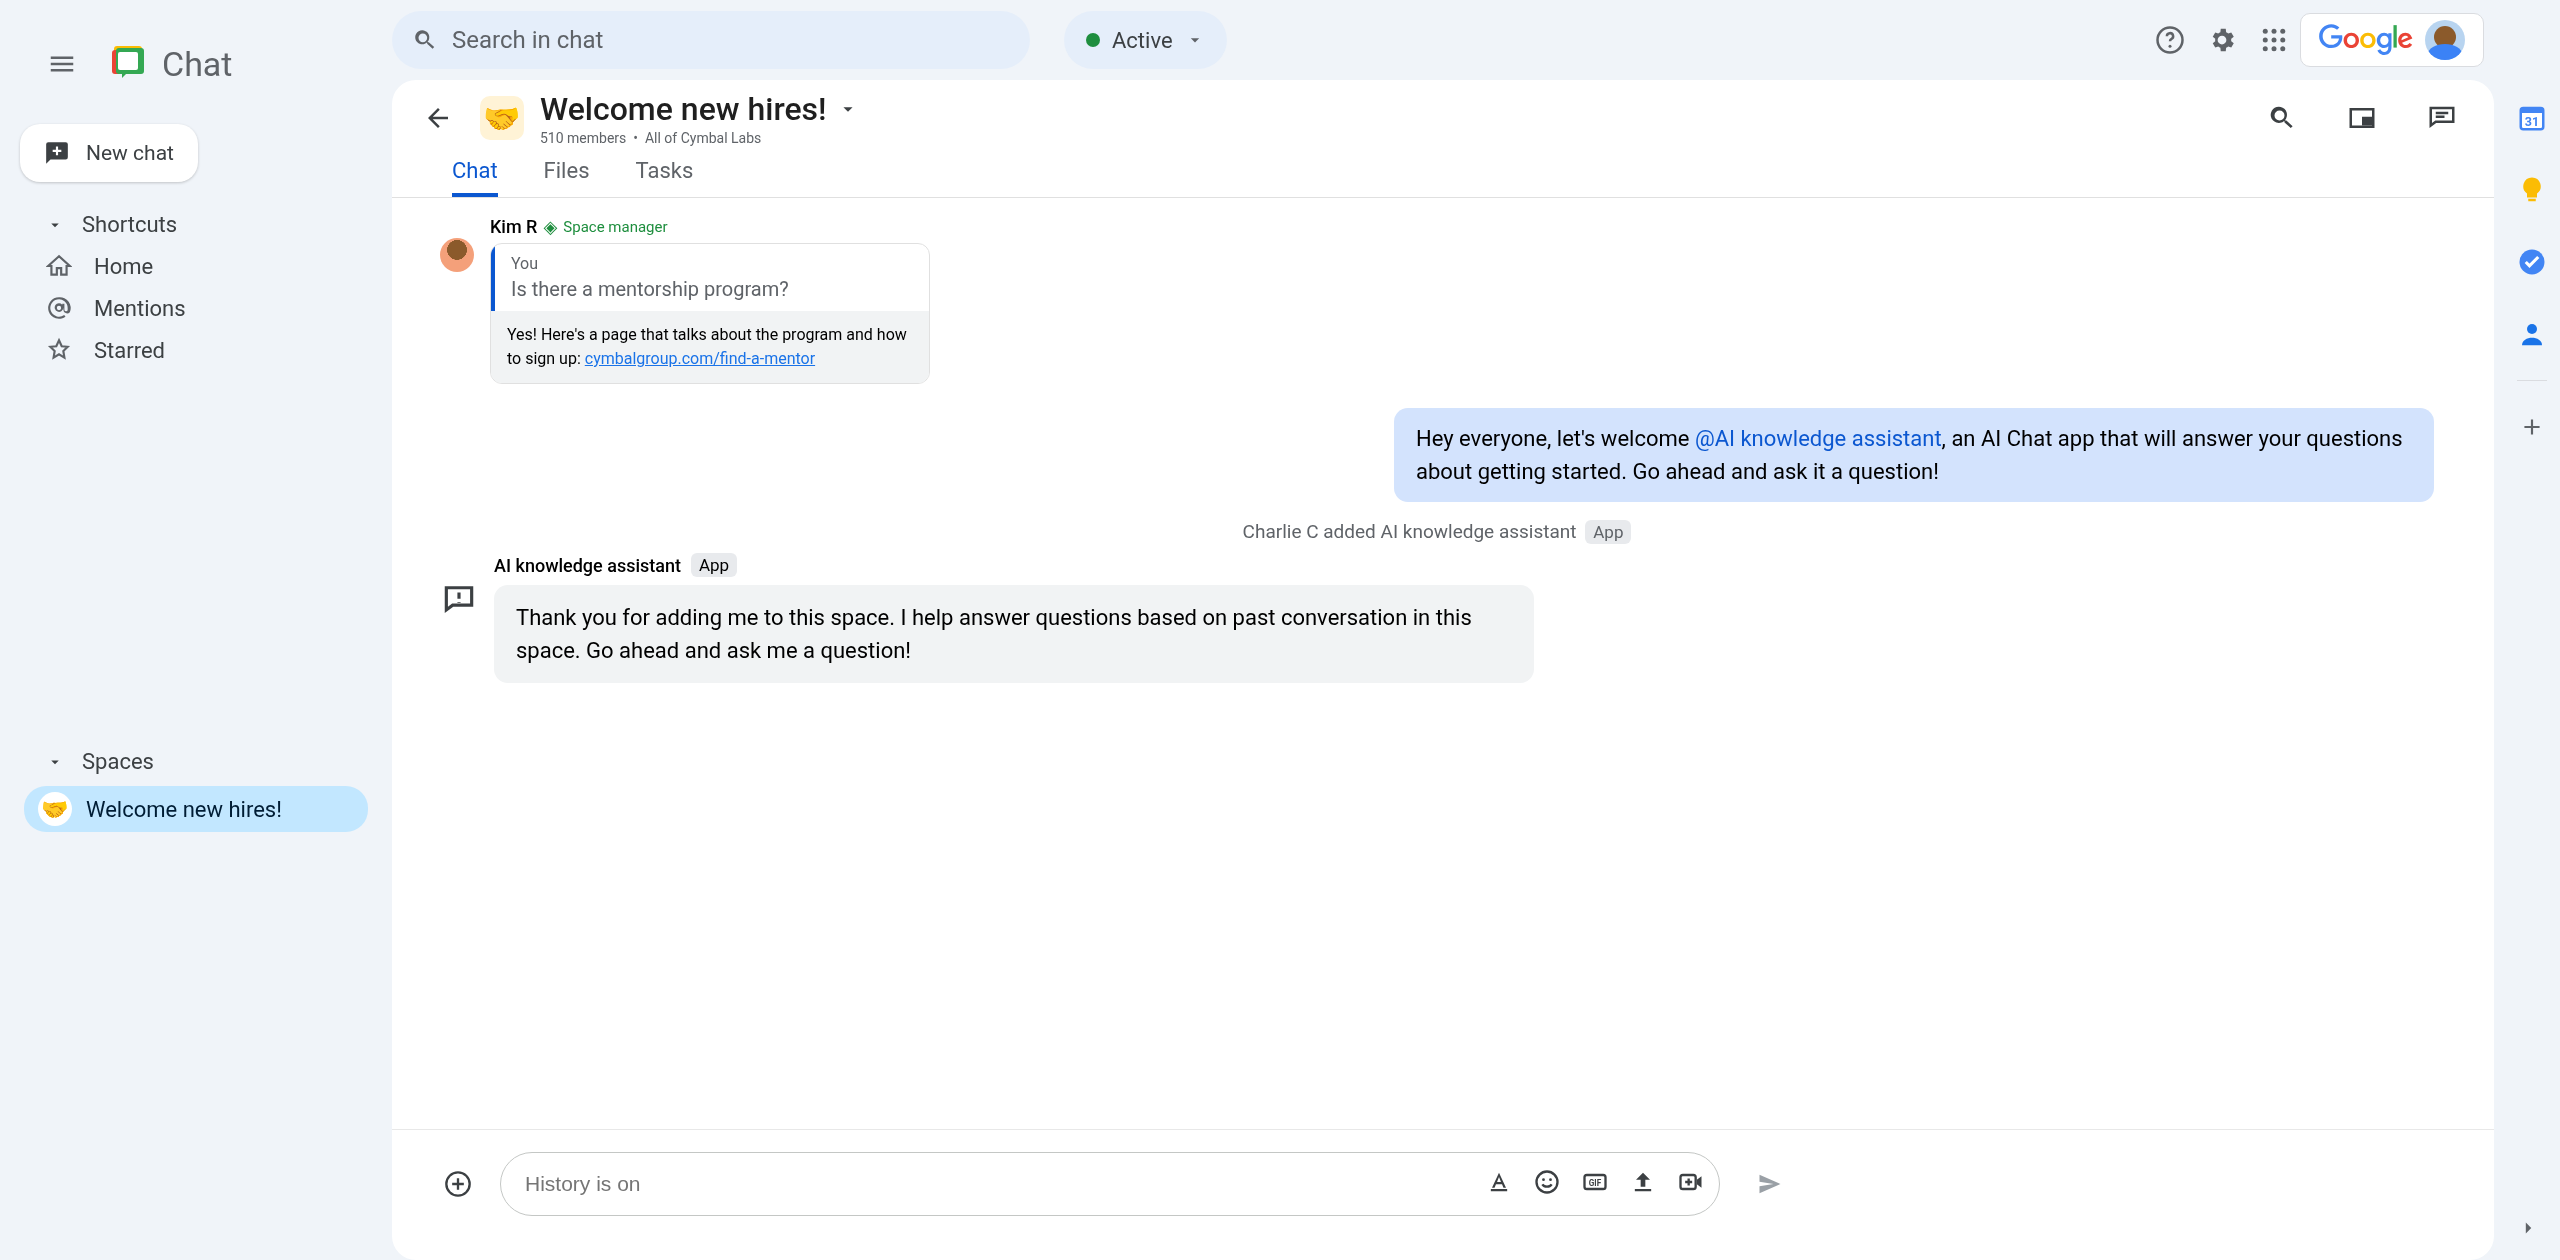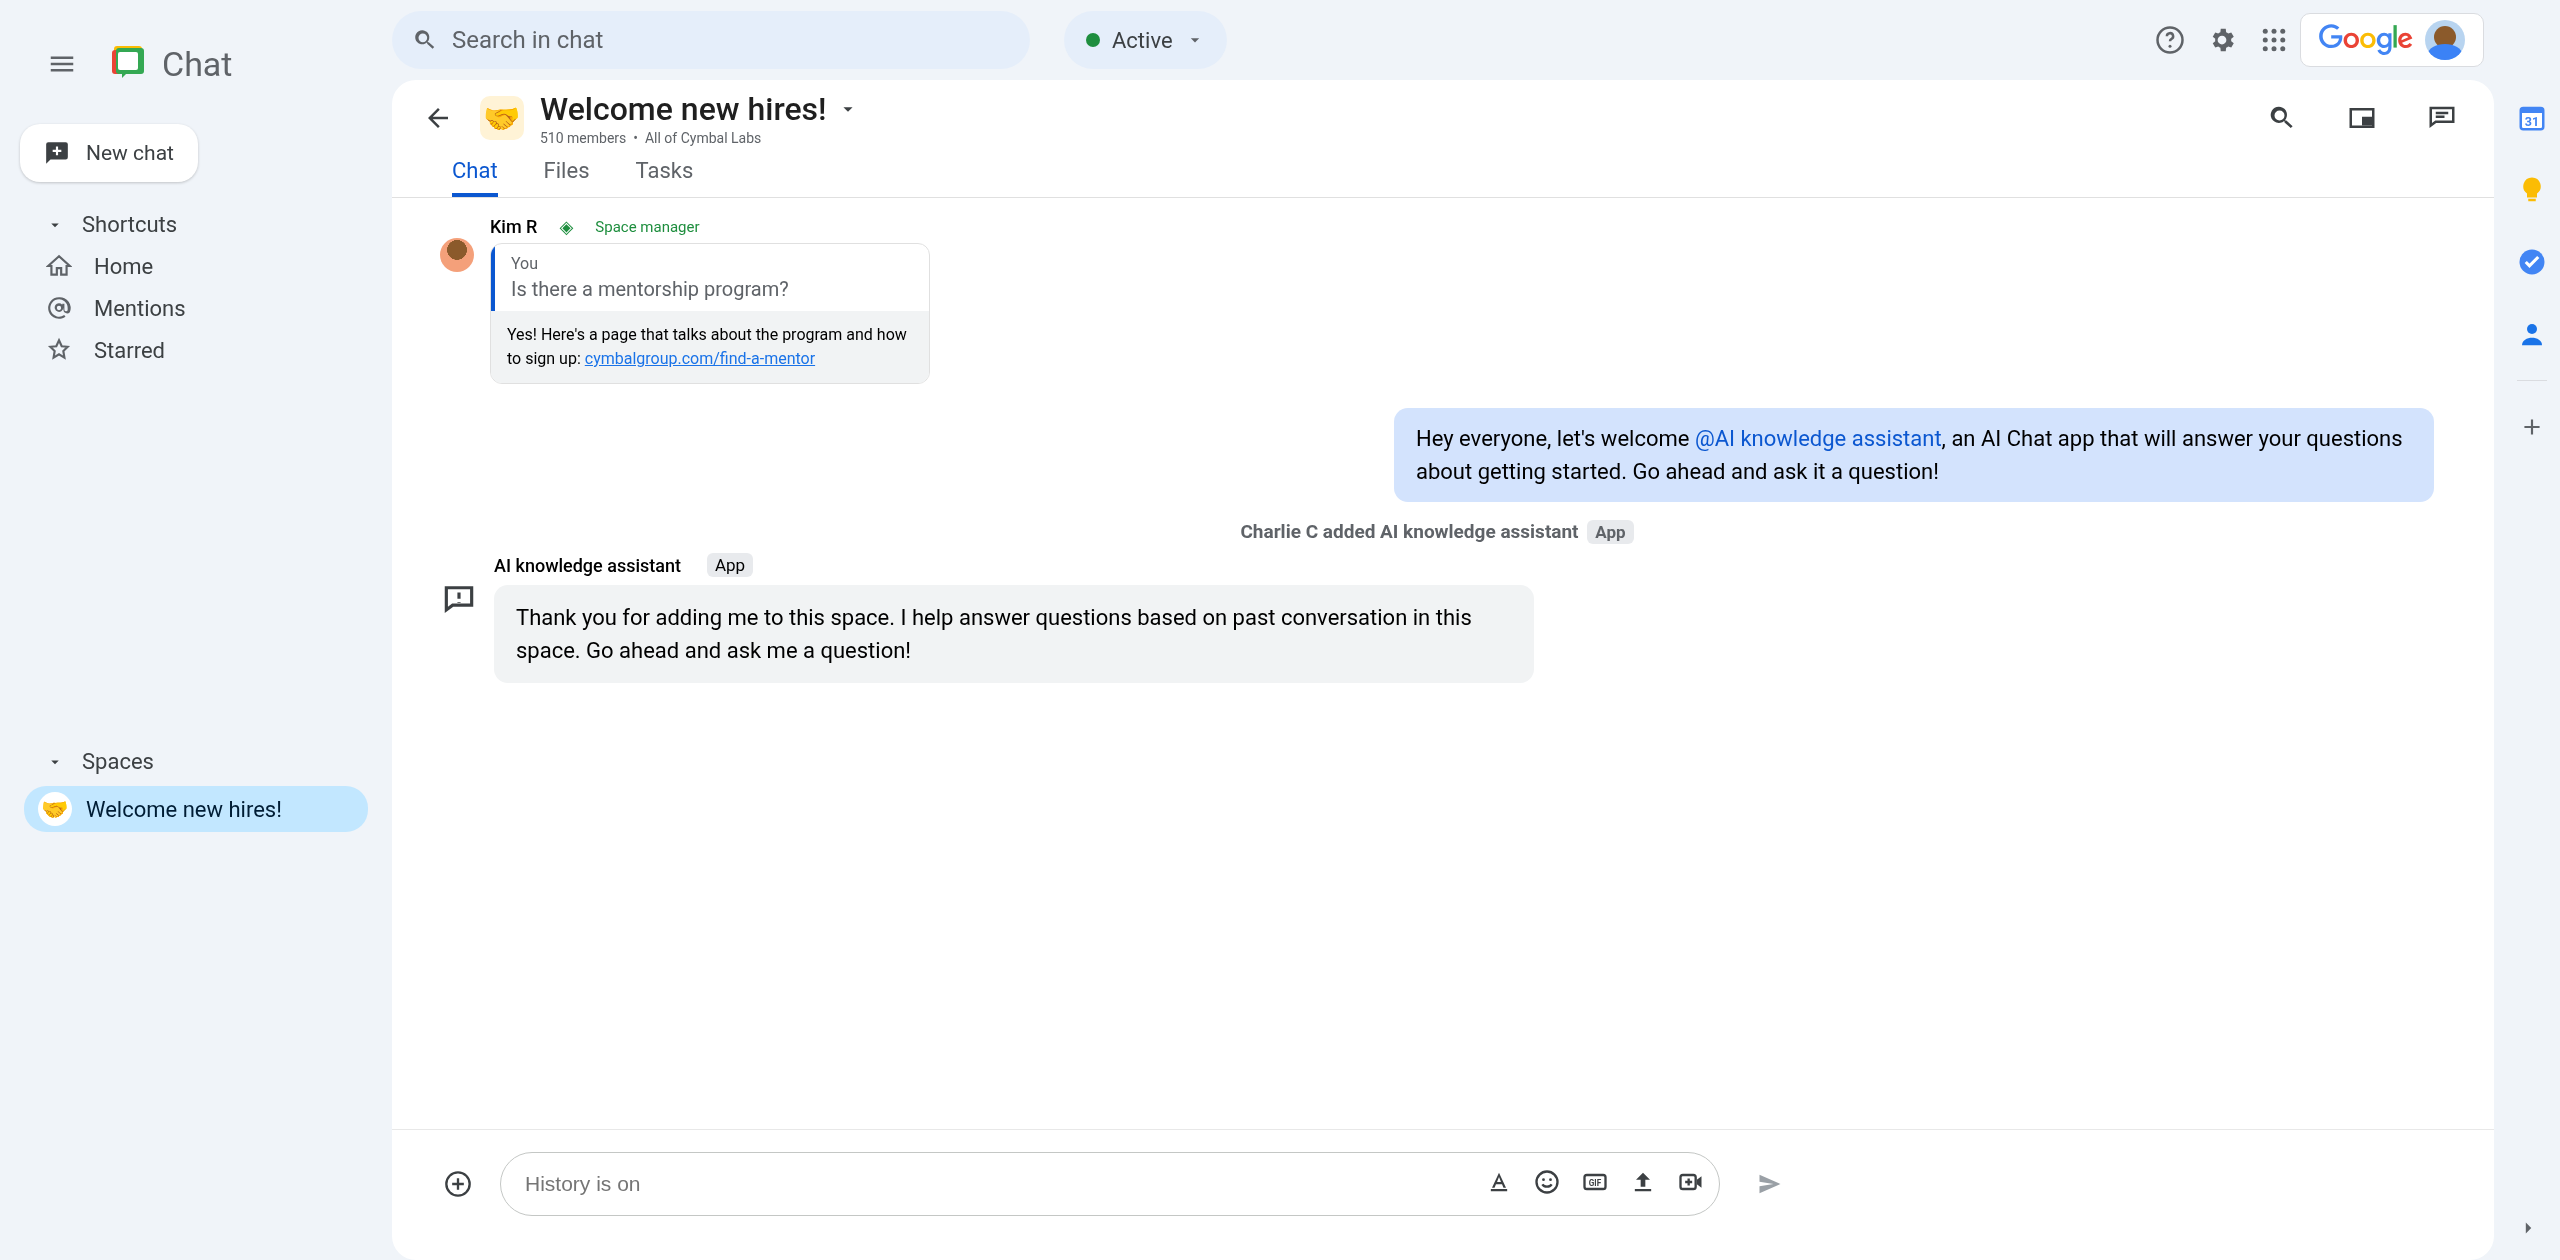--- a/index.html
+++ b/index.html
@@ -130,36 +130,36 @@
 .space-title-row { display:flex; align-items:center; gap:10px; font-size: 32px; color:#1f1f1f; font-weight: 500;}
 .space-sub { font-size: 14px; color:#5f6368; margin-top: 2px;}
 .hdr-actions { margin-left:auto; display:flex; gap:28px; }
 .tabs { display:flex; gap:46px; padding: 12px 60px 0 60px; border-bottom: 1px solid #e0e0e0; font-size: 22px; }
 .tab { padding-bottom: 10px; color:#5f6368; cursor:pointer; }
 .tab.active { color:#0b57d0; border-bottom: 4px solid #0b57d0; }
 
 .messages { flex:1; padding: 18px 60px 0 48px; overflow-y:auto;}
 .msg-row { display:flex; gap:16px; margin-bottom: 6px;}
 .msg-avatar { width: 34px; height:34px; border-radius:50%; background:#f4b183; margin-top: 22px; flex-shrink:0;}
-.author-line { font-size: 18px; display:flex; align-items:center; gap:22px;}
+.author-line { font-size: 18px; display:flex; align-items:center; gap:6px;}
 .author-name { font-weight: 500; }
 .space-manager-badge { font-size: 15px; color:#1e8e3e; }
 .diamond { color:#1e8e3e; }
 .quote-card { border:1px solid #e0e0e0; border-radius: 12px; overflow:hidden; margin-top: 6px; max-width: 440px;}
 .quote-top { padding: 10px 16px; border-left: 4px solid #0b57d0; }
 .quote-you { font-size: 16px; color:#5f6368;}
 .quote-text { font-size: 20px; color:#5f6368; margin-top:4px;}
 .quote-bottom { padding: 12px 16px; background:#f1f3f4; font-size: 16px; line-height:1.5; }
 .quote-bottom a { color:#1a73e8; text-decoration: underline;}
 .bubble-outgoing {
   background:#d3e3fd; border-radius: 14px; padding: 14px 22px; font-size:22px; line-height:1.5;
   margin: 24px 0 18px auto; max-width: 1040px;
 }
 .bubble-outgoing .mention { color:#0b57d0; }
-.system-line { text-align:center; font-size:19px; color:#5f6368; margin: 2px 0 10px; font-weight: bold;}
+.system-line { text-align:center; font-size:19px; color:#5f6368; margin: 2px 0 10px;}
 .app-badge { background:#e8eaed; border-radius:6px; padding: 2px 8px; font-size:17px; margin-left:4px;}
 .ai-row { display:flex; gap:16px; align-items:flex-start;}
 .ai-avatar { width:38px; height:38px; margin-top:30px; }
 .ai-bubble { background:#f1f3f4; border-radius: 14px; padding: 16px 22px; font-size:22px; line-height:1.5; max-width:1040px; margin-top:8px;}
 
 .compose-wrap { display:flex; align-items:center; gap:24px; padding: 22px 68px 44px 48px; border-top:1px solid #e8e8e8;margin-top:45px; }
 .compose { flex:1; max-width: 1220px; border:1px solid #c4c7c5; border-radius: 36px; height:64px; display:flex; align-items:center; padding: 0 14px 0 24px; gap: 10px;}
 .compose input { border:none; outline:none; flex:1; font-size:21px; }
 .compose-icons { display:flex; gap: 20px;}
 .compose-icons svg, .send-btn svg, .plus-btn svg { width:28px; height:28px; fill:#3c4043; }

